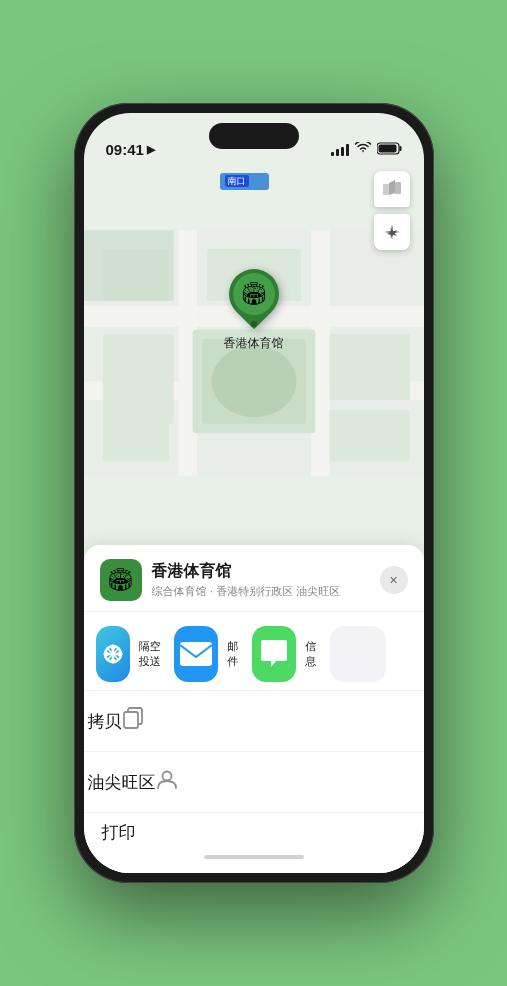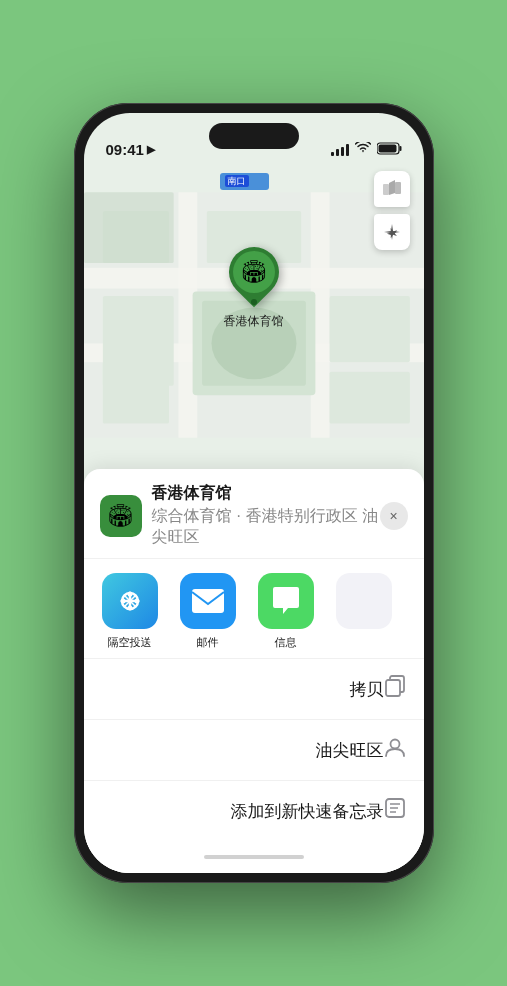--- a/index.html
+++ b/index.html
@@ -172,21 +172,21 @@
     .venue-info {
       flex: 1;
       margin-left: 10px;
     }
     .venue-name {
       font-size: 16px;
       font-weight: 700;
       color: #1a1a1a;
     }
     .venue-desc {
-      font-size: 16px;
+      font-size: 11px;
       color: #888;
       margin-top: 2px;
     }
     .close-btn {
       width: 28px;
       height: 28px;
       background: #e8e8e8;
       border-radius: 50%;
       display: flex;
       align-items: center;
@@ -200,21 +200,21 @@
     .share-row {
       display: flex;
       padding: 14px 12px 8px;
       gap: 10px;
       overflow-x: auto;
       scrollbar-width: none;
     }
     .share-row::-webkit-scrollbar { display: none; }
     .share-item {
       display: flex;
-      flex-direction: column;
+      flex-direction: row;
       align-items: center;
       gap: 6px;
       flex-shrink: 0;
       width: 68px;
     }
     .share-icon-box {
       width: 56px;
       height: 56px;
       border-radius: 14px;
       display: flex;
@@ -246,22 +246,22 @@
       justify-content: center;
       gap: 3px;
     }
     
     .action-list {
       border-top: 1px solid #f0f0f0;
     }
     .action-item {
       display: flex;
       align-items: center;
-      justify-content: flex-end;
-      padding: 16px 18px;
+      justify-content: flex-start;
+      padding: 16px 4px;
       border-bottom: 1px solid #f0f0f0;
     }
     .action-item:last-child {
       border-bottom: none;
     }
     .action-label {
       font-size: 17px;
       color: #1a1a1a;
     }
     .action-icon {
@@ -457,32 +457,24 @@
         </div>
         <div class="action-item">
           <span class="action-label">油尖旺区</span>
           <span class="action-icon">
             <svg width="22" height="22" viewBox="0 0 22 22">
               <circle cx="11" cy="8" r="4.5" fill="none" stroke="#8e8e93" stroke-width="1.8"></circle>
               <path d="M2 20 Q2 13 11 13 Q20 13 20 20" fill="none" stroke="#8e8e93" stroke-width="1.8" stroke-linecap="round"></path>
             </svg>
           </span>
         </div>
-        <div class="action-item">
-          <span class="action-label">添加到新快速备忘录</span>
-          <span class="action-icon">
-            <svg width="22" height="22" viewBox="0 0 22 22">
-              <rect x="2" y="2" width="18" height="18" rx="3" fill="none" stroke="#8e8e93" stroke-width="1.8"></rect>
-              <line x1="6" y1="7" x2="16" y2="7" stroke="#8e8e93" stroke-width="1.5"></line>
-              <line x1="6" y1="11" x2="14" y2="11" stroke="#8e8e93" stroke-width="1.5"></line>
-              <line x1="6" y1="15" x2="12" y2="15" stroke="#8e8e93" stroke-width="1.5"></line>
-            </svg>
-          </span>
-        </div>
-
+
+        <div class="action-item-partial">
+          <span class="action-label">打印</span>
+        </div>
       </div>
 
       <div class="home-indicator">
         <div class="home-bar"></div>
       </div>
     </div>
   </div>
 </div>
 
 </body></html>

